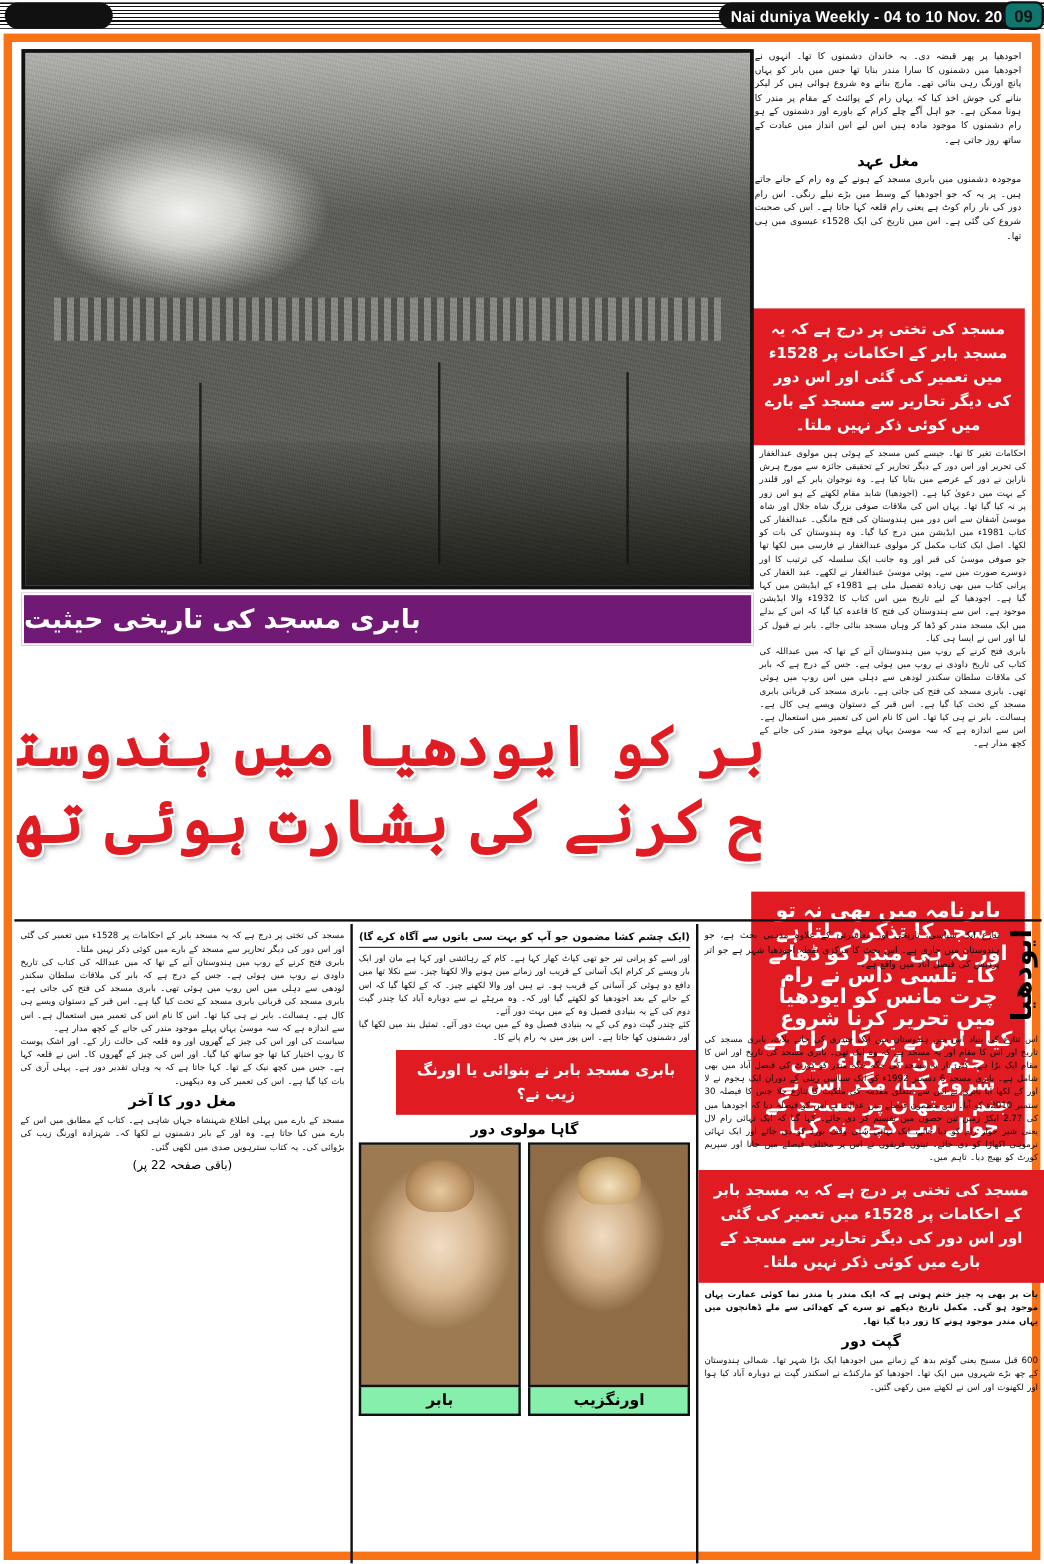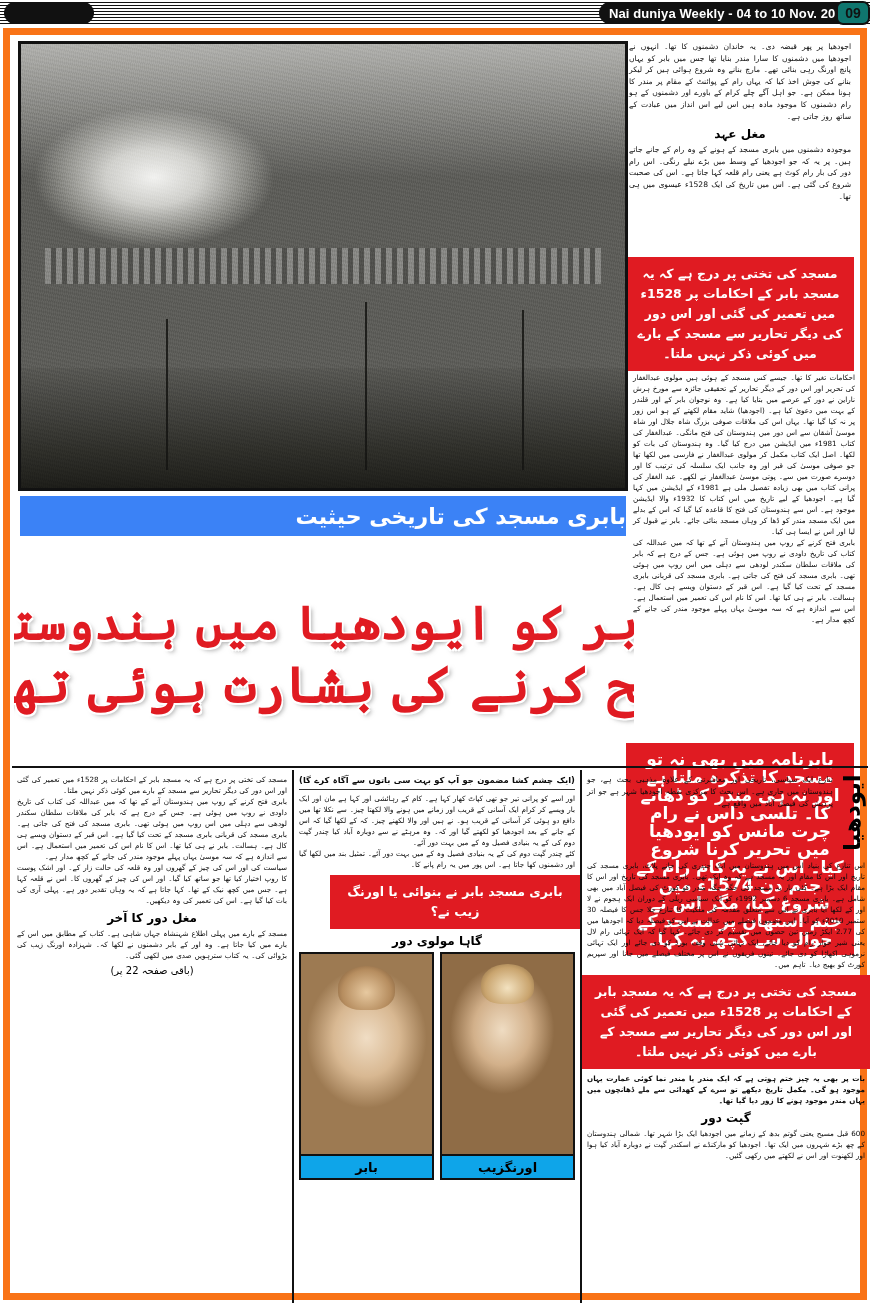--- a/index.html
+++ b/index.html
@@ -159,23 +159,23 @@
   }
   .photo-sky-grad {
     position: absolute; inset: 0;
     background: linear-gradient(to bottom, rgba(245,245,242,.55) 0%, rgba(255,255,255,0) 30%);
   }
 
   .caption-blue {
     position: absolute;
     top: 459px; left: 8px;
     width: 610px; height: 44px;
-    background: #3b82f6;
+    background: #701a75;
     border: 2px solid #fff;
-    display: flex; align-items: center; justify-content: flex-start;
+    display: flex; align-items: center; justify-content: flex-end;
   }
   .caption-blue span {
     direction: rtl;
     color: #fff;
     font-family: "DejaVu Sans", sans-serif;
     font-weight: bold;
     font-size: 22px;
     letter-spacing: .3px;
   }
 
@@ -261,21 +261,21 @@
   .pic-aurang::after {
     content: "";
     position: absolute; left: 30%; top: 5%; width: 40%; height: 20%;
     background: radial-gradient(ellipse at 50% 60%, #f3e2c0 0%, #c9a46e 60%, #7a5a33 100%);
     border-radius: 50% 50% 38% 38%;
   }
   .pic-cap {
     border: 2px solid #111; border-top: 0;
     height: 24px;
     display: flex; align-items: center; justify-content: center;
-    background: #0ea5e9;
+    background: #86efac;
   }
   .pic-cap span {
     direction: rtl;
     font-family: "DejaVu Sans", sans-serif;
     font-weight: bold; font-size: 13px; color: #000;
   }
 
   .contd {
     direction: rtl;
     text-align: center;

